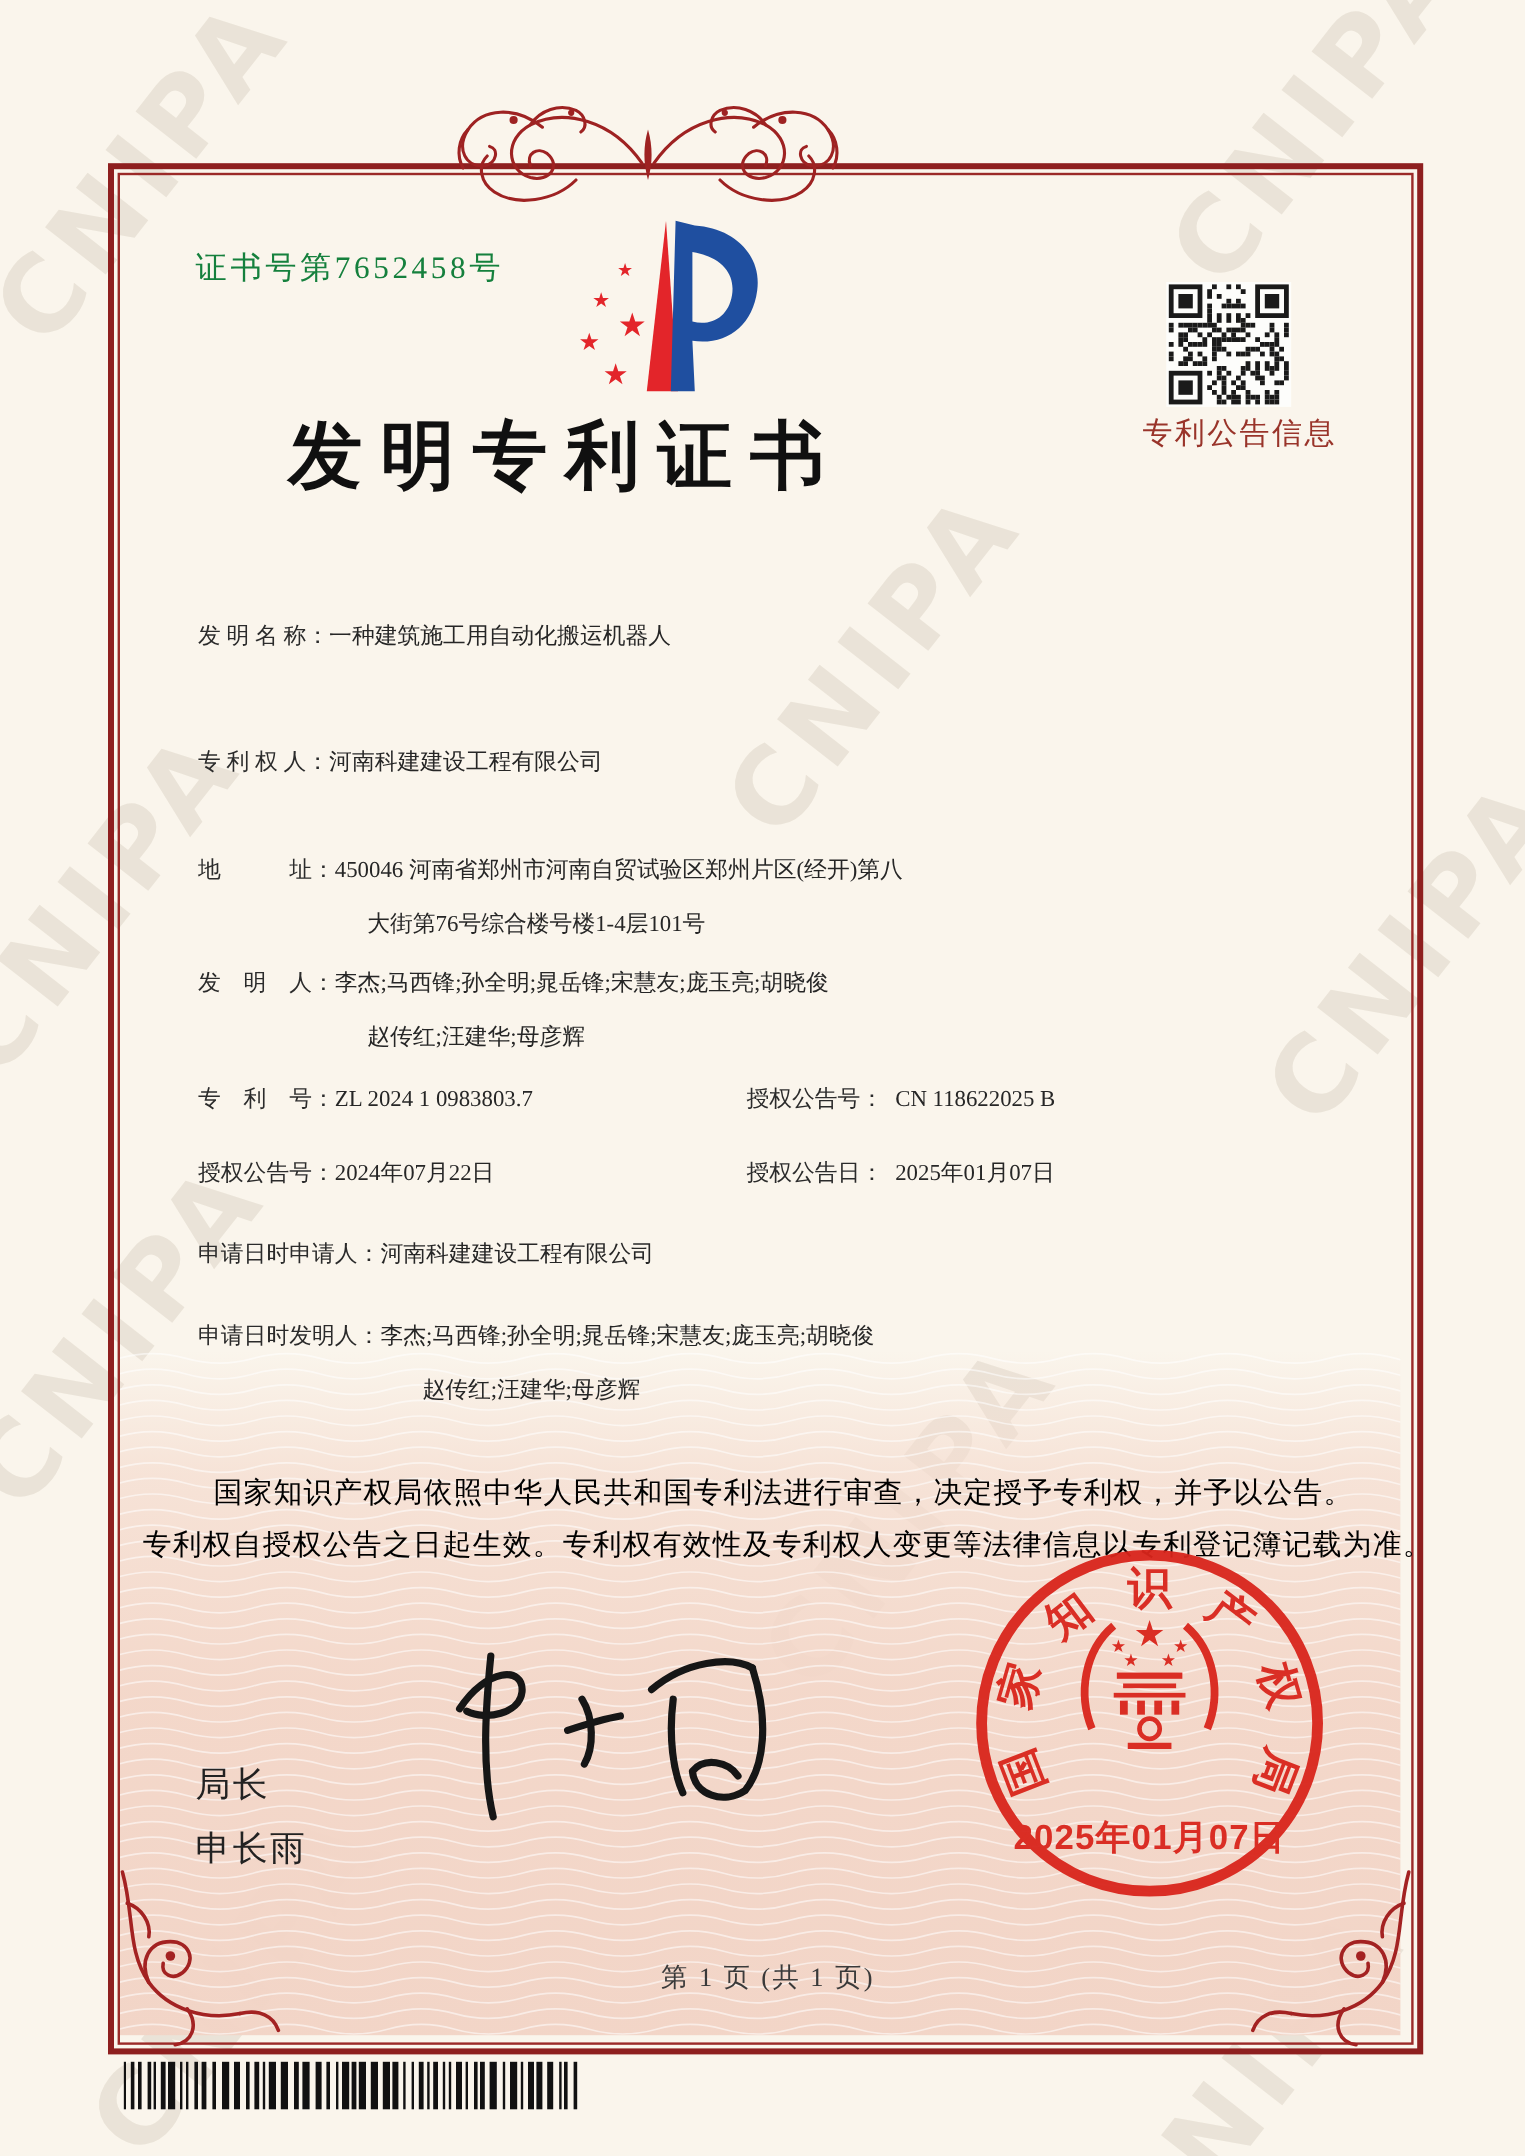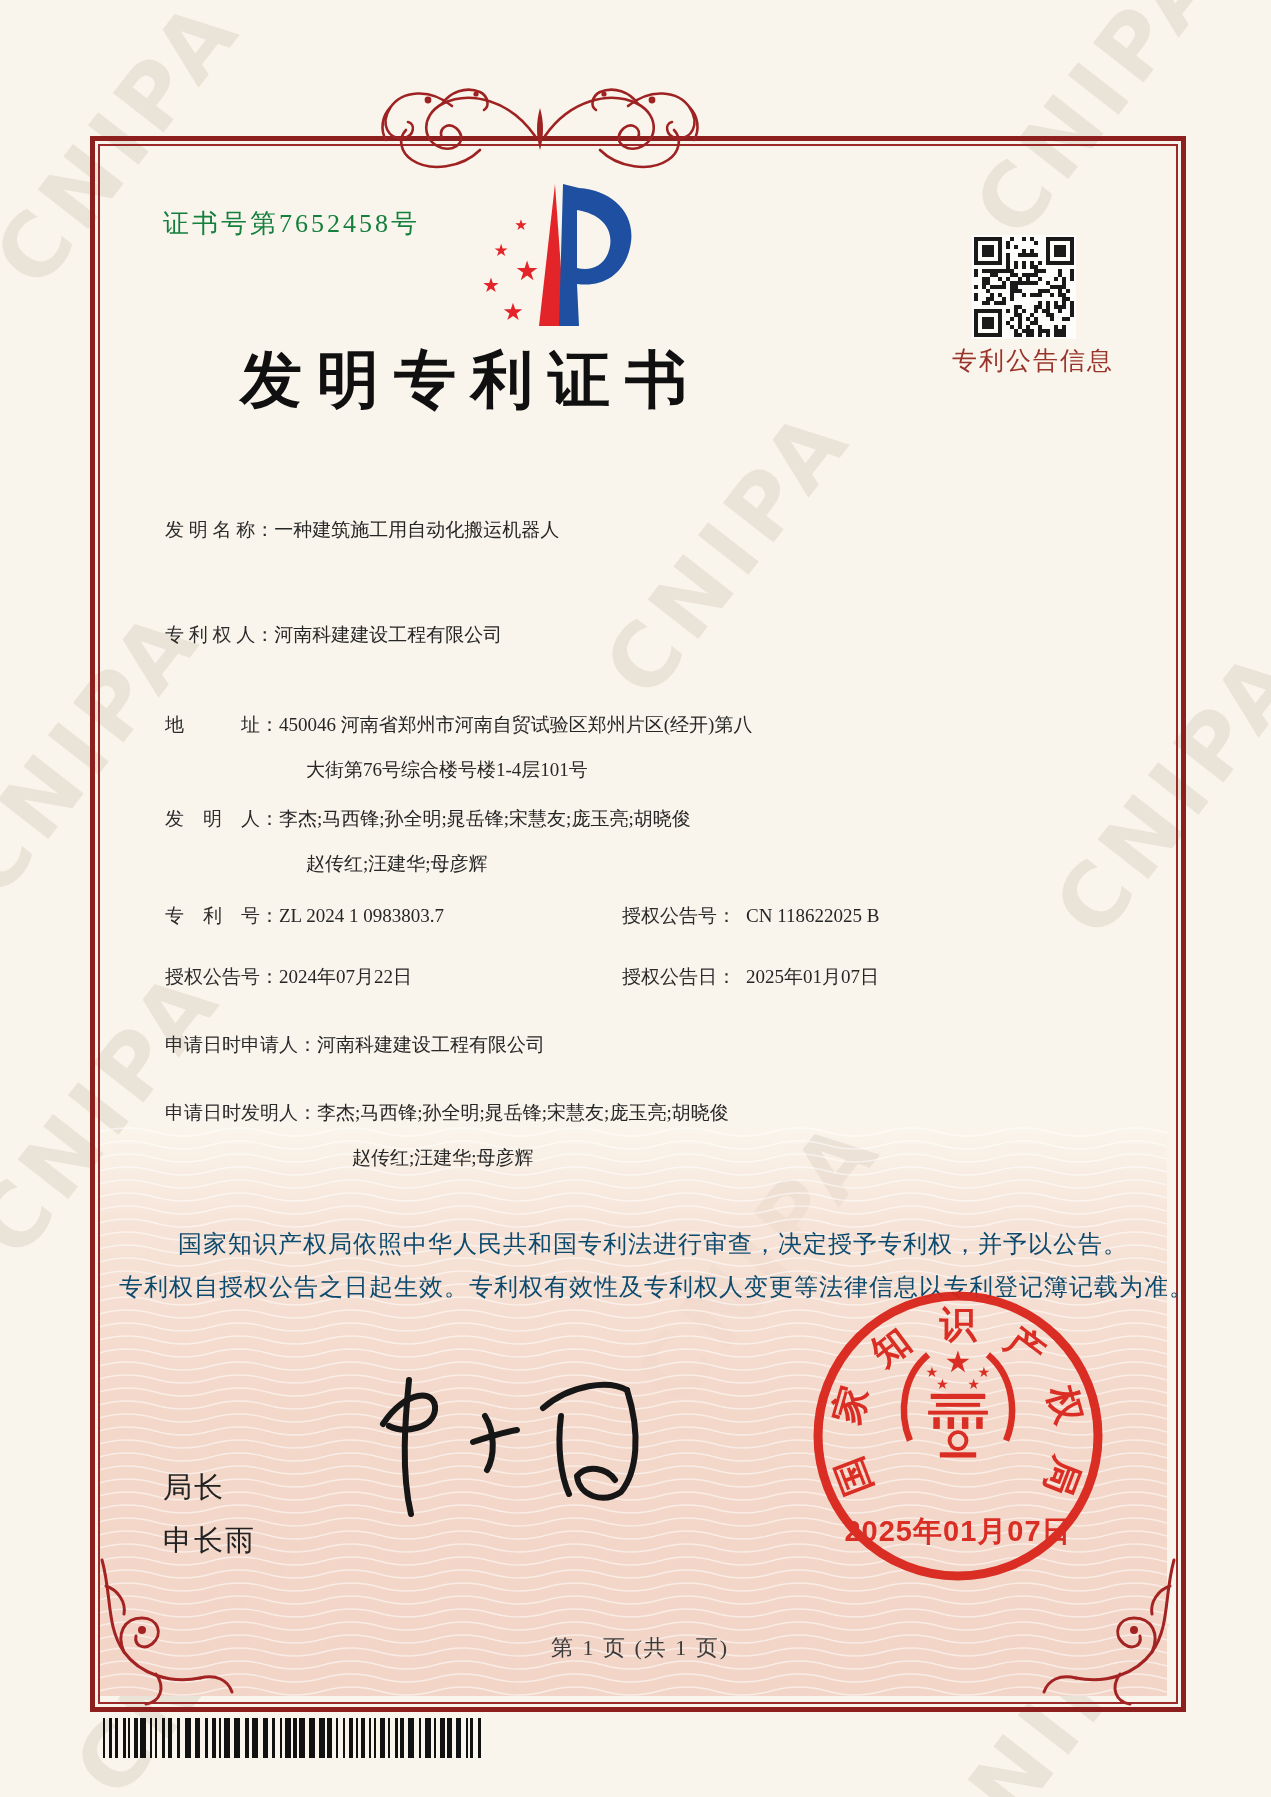--- a/index.html
+++ b/index.html
@@ -28,21 +28,21 @@
   
   .cert-no{position:absolute;left:163px;top:206px;font-size:26px;letter-spacing:3px;color:#15803d;}
   .qr-box{position:absolute;left:972px;top:235px;width:104px;height:104px;background:#fdfdfb;}
   .qr-caption{position:absolute;left:952px;top:344px;width:180px;font-size:25px;
     letter-spacing:2px;color:#99342a;}
   .cert-title{position:absolute;left:240px;top:338px;width:610px;text-align:left;
     font-size:62px;font-weight:bold;letter-spacing:15px;color:#101010;}
   
   .row{position:absolute;font-size:19px;color:#262626;white-space:nowrap;}
   .row .lbl{color:#2b2b2b;}
-  .legal{position:absolute;font-size:24px;color:#0c4a6e;letter-spacing:1px;white-space:nowrap;}
+  .legal{position:absolute;font-size:24px;color:#000000;letter-spacing:1px;white-space:nowrap;}
   
   .sign-label{position:absolute;font-family:"Liberation Sans","DejaVu Sans",sans-serif;
     font-size:29px;color:#222;letter-spacing:2px;margin-top:44px;}
   
   .seal{position:absolute;left:808px;top:1286px;width:300px;height:300px;opacity:0.95;}
   .seal-char{position:absolute;width:46px;height:46px;font-size:37px;font-weight:bold;
     color:#d9251c;text-align:center;line-height:46px;}
   .seal-date{position:absolute;left:0;top:226px;width:300px;text-align:center;
     font-size:29px;font-weight:bold;color:#d9251c;letter-spacing:1px;
     font-family:"Liberation Sans","DejaVu Sans",sans-serif;}

